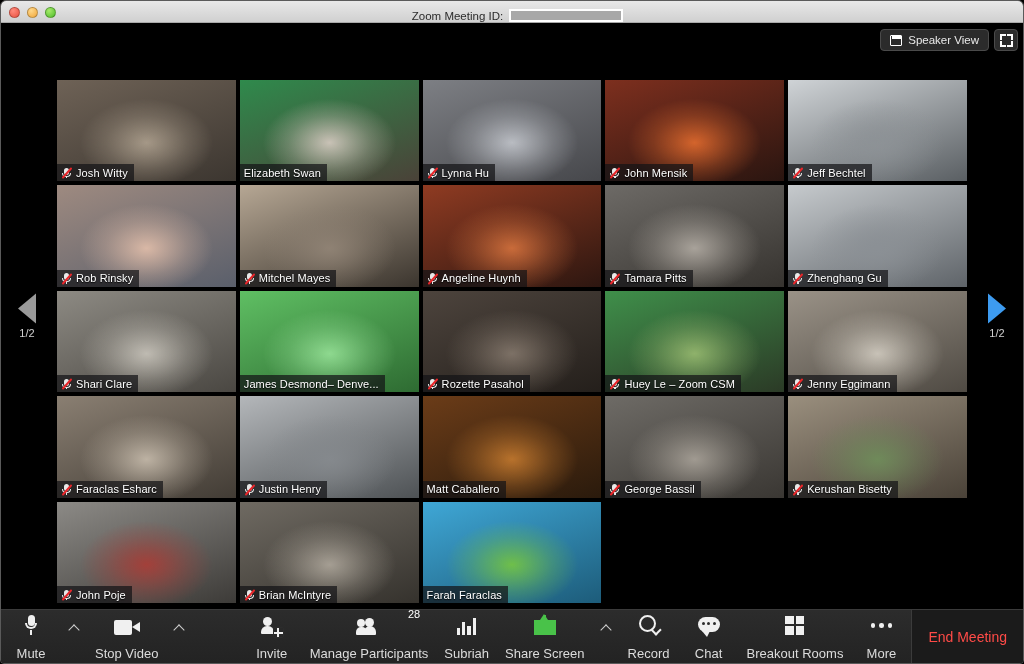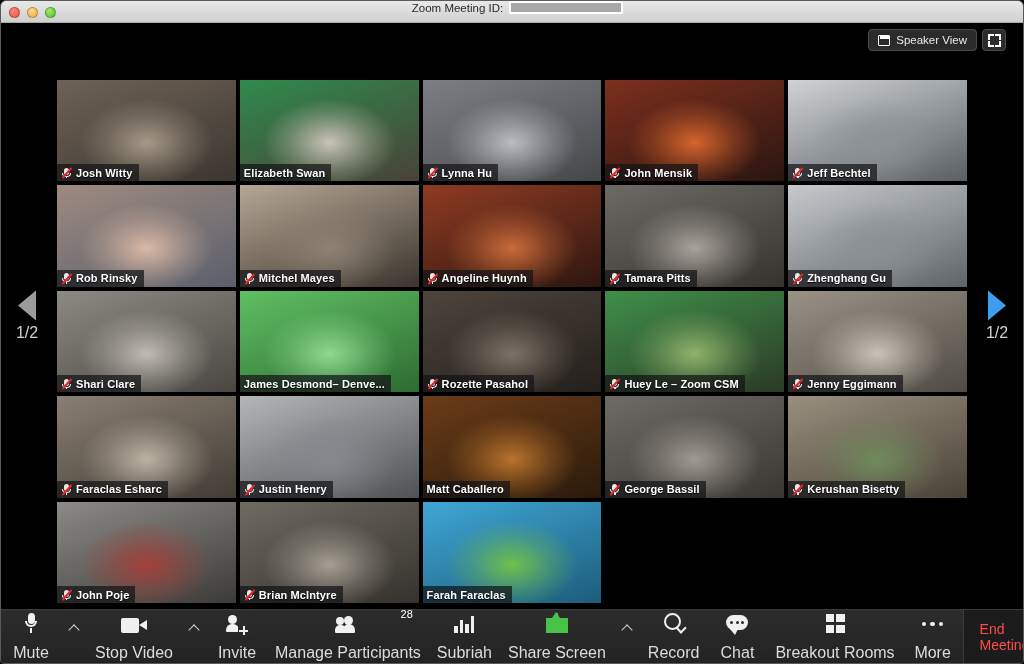--- a/index.html
+++ b/index.html
@@ -5,90 +5,90 @@
   * { margin:0; padding:0; box-sizing:border-box; }
   html,body { width:1024px; height:664px; overflow:hidden; background:#000; }
   body { font-family:"Liberation Sans", sans-serif; -webkit-font-smoothing:antialiased; }
 
   .window { width:1024px; height:664px; position:relative; background:#000;
             border:1px solid #5a5a5a; border-radius:6px 6px 4px 4px; overflow:hidden; }
 
   
   .titlebar { height:22px; background:linear-gradient(#e8e8e8,#d0d0d0);
               border-bottom:1px solid #a9a9a9; position:relative;
-              display:flex; align-items:flex-start;padding-left:11px; }
+              display:flex; align-items:flex-end;padding-left:11px; }
   .traffic { position:absolute; left:8px; top:0; height:22px;
              display:flex; align-items:center; gap:7px; }
   .tl { width:11px; height:11px; border-radius:50%; border:1px solid rgba(0,0,0,.25); }
   .tl.red    { background:radial-gradient(circle at 35% 30%, #ff8b7d, #e8503f); }
   .tl.yellow { background:radial-gradient(circle at 35% 30%, #ffd88a, #f0a73b); }
   .tl.green  { background:radial-gradient(circle at 35% 30%, #a6eb6a, #4fbc2b); }
   .title-center { width:100%; text-align:center; font-size:11.5px; color:#2b2b2b;
                   display:flex; justify-content:center; align-items:center; gap:6px; }
   .id-redact { display:inline-block; width:114px; height:13px;
                background:#a8a8a8; border:2px solid #fff; vertical-align:middle; }
 
   
   .stage { position:absolute; top:22px; left:0; right:0; bottom:54px; background:#000; }
 
-  .topbar { position:absolute; top:6px; right:17px; display:flex; gap:5px; align-items:center; z-index:5; }
+  .topbar { position:absolute; top:6px; right:5px; display:flex; gap:5px; align-items:center; z-index:5; }
   .viewbtn { display:flex; align-items:center; gap:6px; height:22px; padding:0 9px;
              background:#2b2b2b; border:1px solid #4a4a4a; border-radius:4px;
              color:#e9e9e9; font-size:11.5px; cursor:pointer; }
   .fsbtn { width:24px; height:22px; background:#2b2b2b; border:1px solid #4a4a4a;
            border-radius:4px; display:flex; align-items:center; justify-content:center; cursor:pointer; }
 
   .icon-grid-sm { width:12px; height:11px; position:relative; }
   .icon-grid-sm::before { content:""; position:absolute; inset:0; border:1.5px solid #fff; border-radius:1px; }
   .icon-grid-sm::after { content:""; position:absolute; left:1.5px; right:1.5px; top:1.5px; height:2.5px;
                          background:#fff; box-shadow:0 0 0 0 #fff; }
 
   
   .pager { position:absolute; top:50%; transform:translateY(-50%); width:52px;
            display:flex; flex-direction:column; align-items:center; gap:3px; cursor:pointer; z-index:5; }
   .pager.left { left:0; }
   .pager.right { right:0; }
   .arrow { width:0; height:0; border-top:15px solid transparent; border-bottom:15px solid transparent; }
   .arrow.l { border-right:18px solid #9a9a9a; }
   .arrow.r { border-left:18px solid #3d9bf0; }
-  .pgnum { font-size:16px; color:#cfcfcf; }
+  .pgnum { font-size:11px; color:#cfcfcf; }
 
   
   .grid { position:absolute; left:56px; right:56px; top:57px; bottom:6px;
           display:grid; grid-template-columns:repeat(5,1fr); grid-template-rows:repeat(5,1fr);
           gap:4px; }
   .tile { position:relative; overflow:hidden; background:#151515; }
   .tile.active { outline:3px solid #c8e04a; outline-offset:-3px; }
 
   .vid { position:absolute; inset:0; }
 
   .namebar { position:absolute; left:0; bottom:0; height:17px; max-width:96%;
              background:rgba(20,20,22,.72); display:flex; align-items:center;
              gap:4px; padding:0 6px 0 4px; }
-  .namebar .nm { color:#fff; font-size:11px; font-weight:bold; white-space:nowrap;
+  .namebar .nm { color:#fff; font-size:11px; font-weight:normal; white-space:nowrap;
                  text-shadow:0 1px 1px rgba(0,0,0,.9); letter-spacing:.1px; }
 
   .mic { width:11px; height:12px; position:relative; flex:0 0 auto; }
   .mic .cap { position:absolute; left:3px; top:1px; width:5px; height:7px;
               background:#e8e8e8; border-radius:2.5px; }
   .mic .arc { position:absolute; left:1px; top:6px; width:9px; height:4px;
               border:1.4px solid #e8e8e8; border-top:none; border-radius:0 0 6px 6px; }
   .mic .stem { position:absolute; left:5px; top:9.5px; width:1.4px; height:2px; background:#e8e8e8; }
   .mic .slash { position:absolute; left:-1px; top:5.5px; width:14px; height:2px;
                 background:#e8262a; transform:rotate(-48deg); border-radius:1px; }
 
   
   .toolbar { position:absolute; left:0; right:0; bottom:0; height:54px;
              background:linear-gradient(#2c2c2c,#232323); border-top:1px solid #3b3b3b;
              display:flex; align-items:stretch; }
   .tb-left, .tb-right { display:flex; align-items:stretch; }
   .tb-spacer { flex:1 1 auto; }
   .tbitem { display:flex; flex-direction:column; align-items:center; justify-content:center;
             min-width:60px; padding:0 8px; cursor:pointer; position:relative; gap:3px; }
-  .tbitem .lbl { color:#dcdcdc; font-size:16px; white-space:nowrap;margin-top:8px; }
+  .tbitem .lbl { color:#dcdcdc; font-size:13px; white-space:nowrap;margin-top:8px; }
   .tbicon { height:22px; display:flex; align-items:flex-end; justify-content:center; position:relative; }
   .caret { width:26px; display:flex; align-items:center; justify-content:center;
            padding-bottom:14px; cursor:pointer; }
   .caret span { display:block; width:8px; height:8px; border-left:1.6px solid #cfcfcf;
                 border-top:1.6px solid #cfcfcf; transform:rotate(45deg); }
 
   .endbtn { display:flex; align-items:center; justify-content:center; padding:0 16px;
             color:#ff4b47; font-size:14px; background:#1b1b1b; cursor:pointer;
             border-left:1px solid #3b3b3b; }
 

